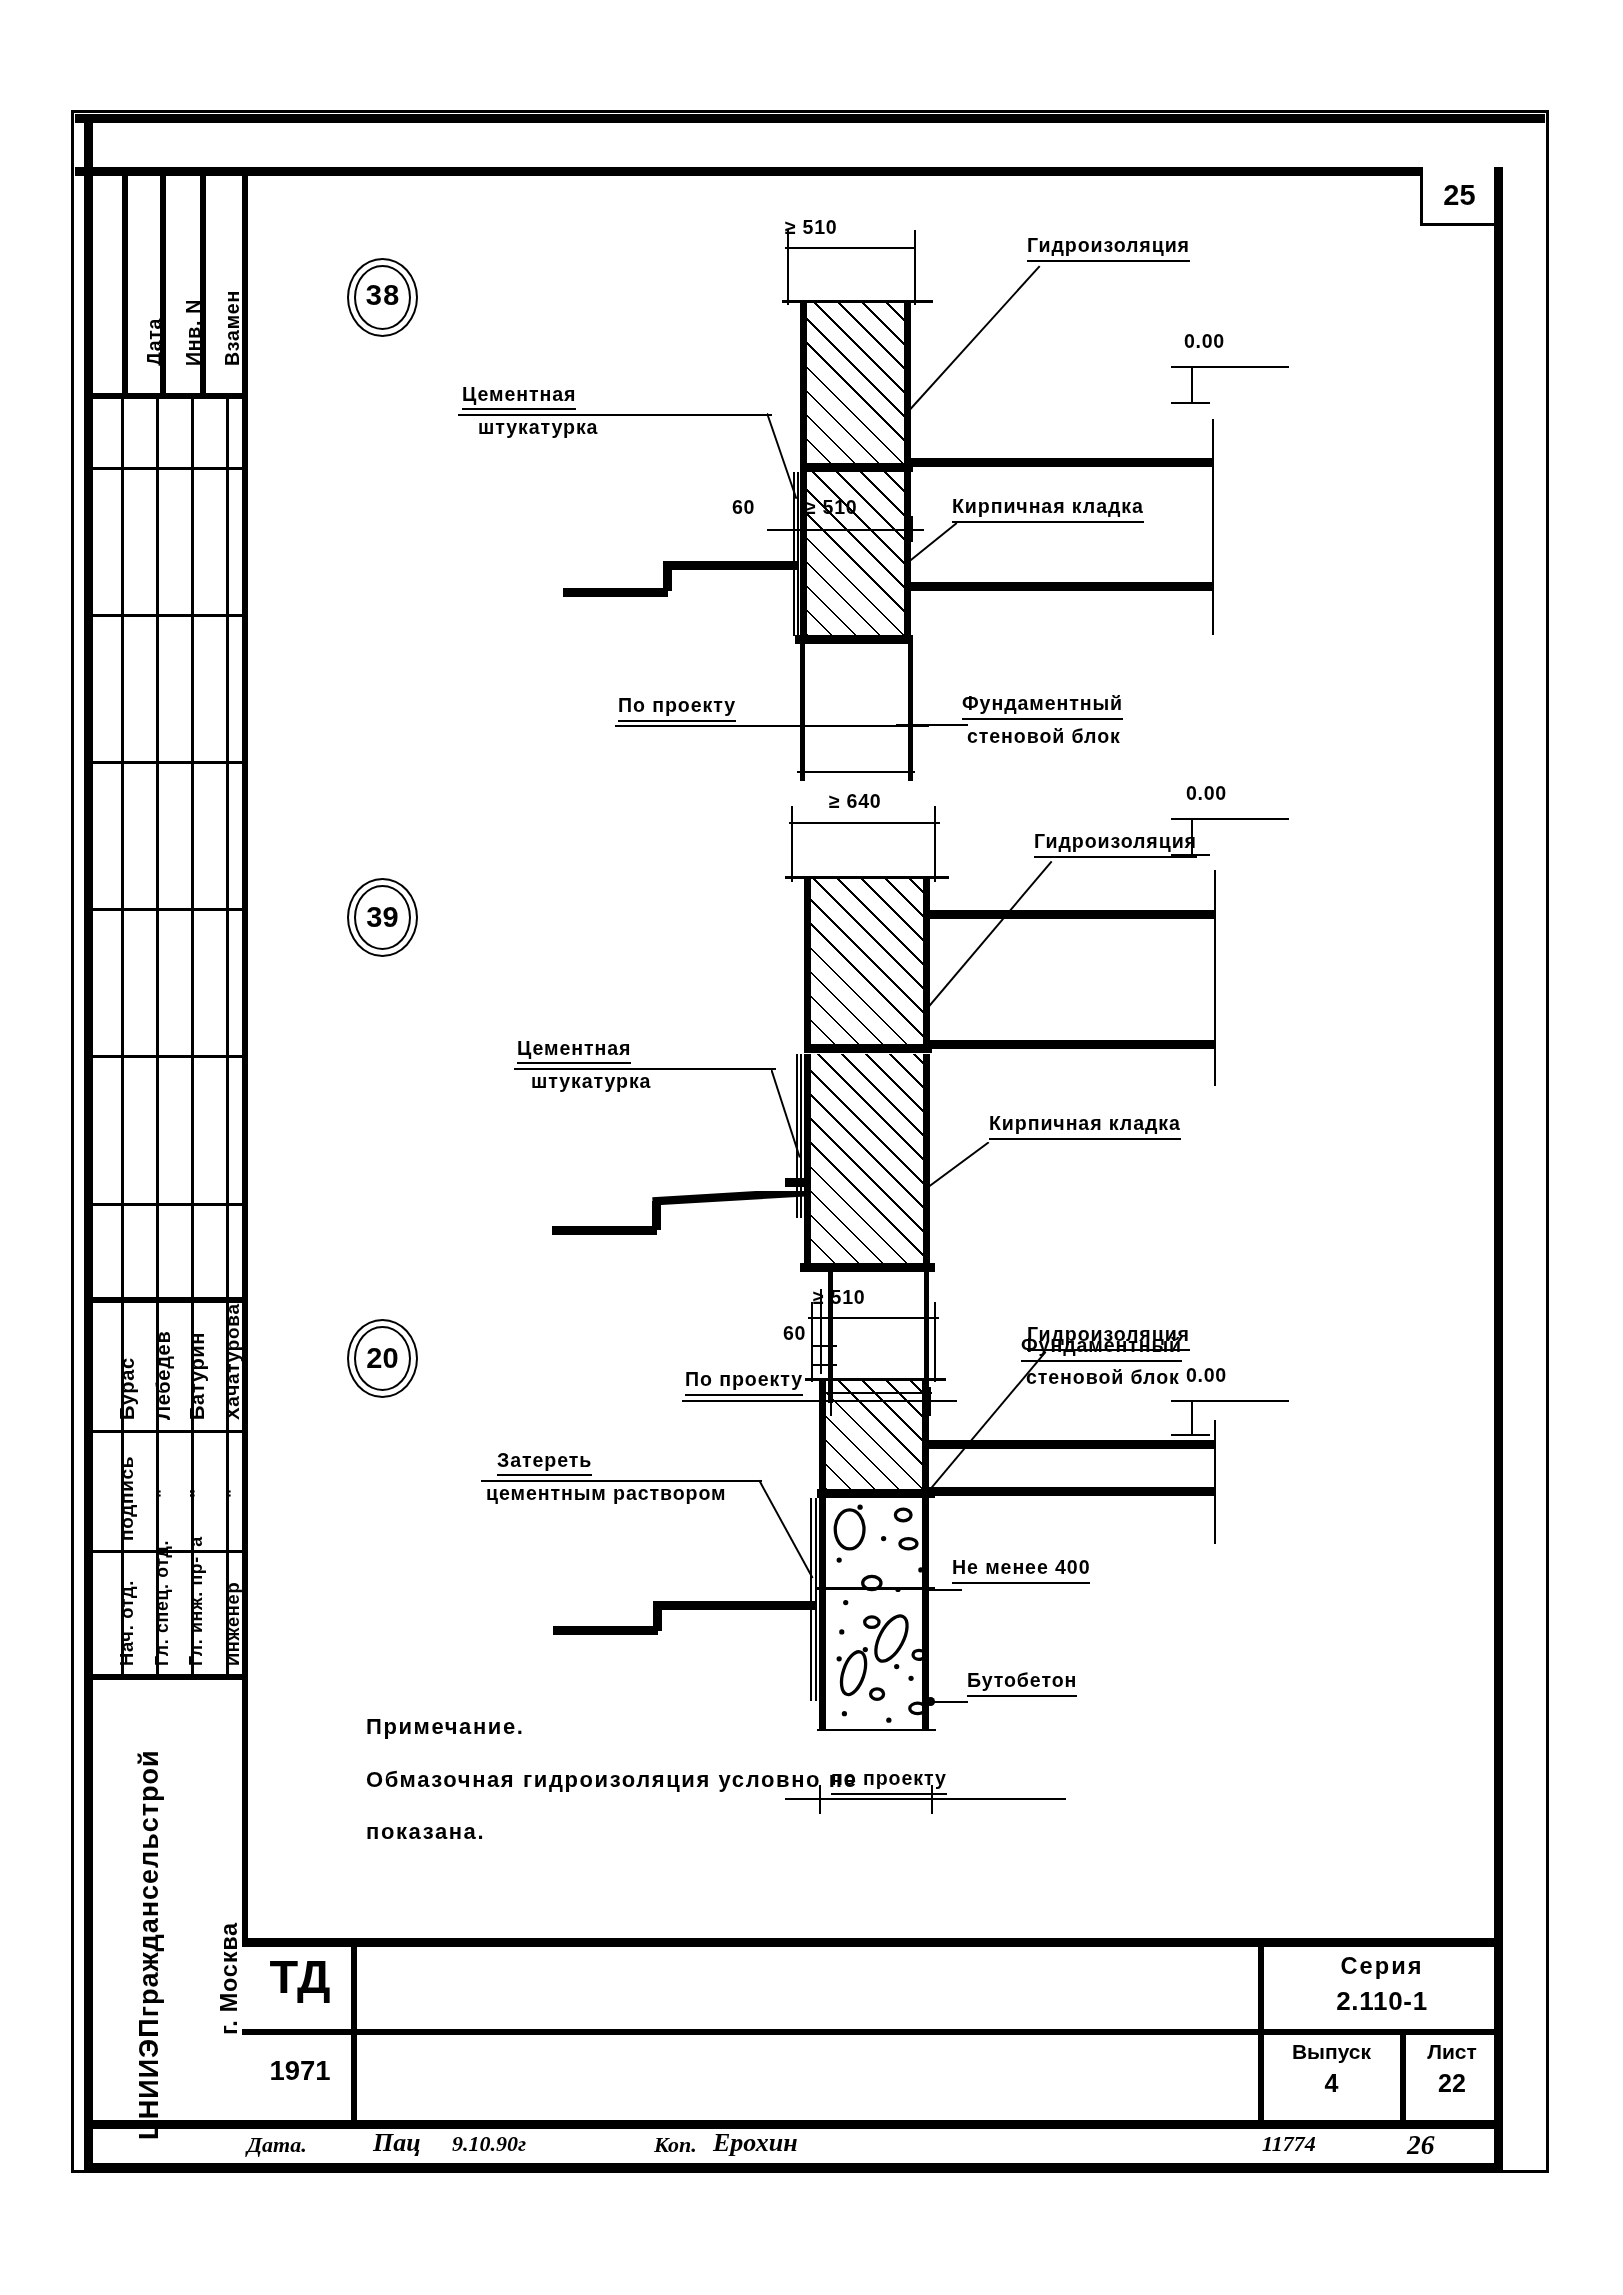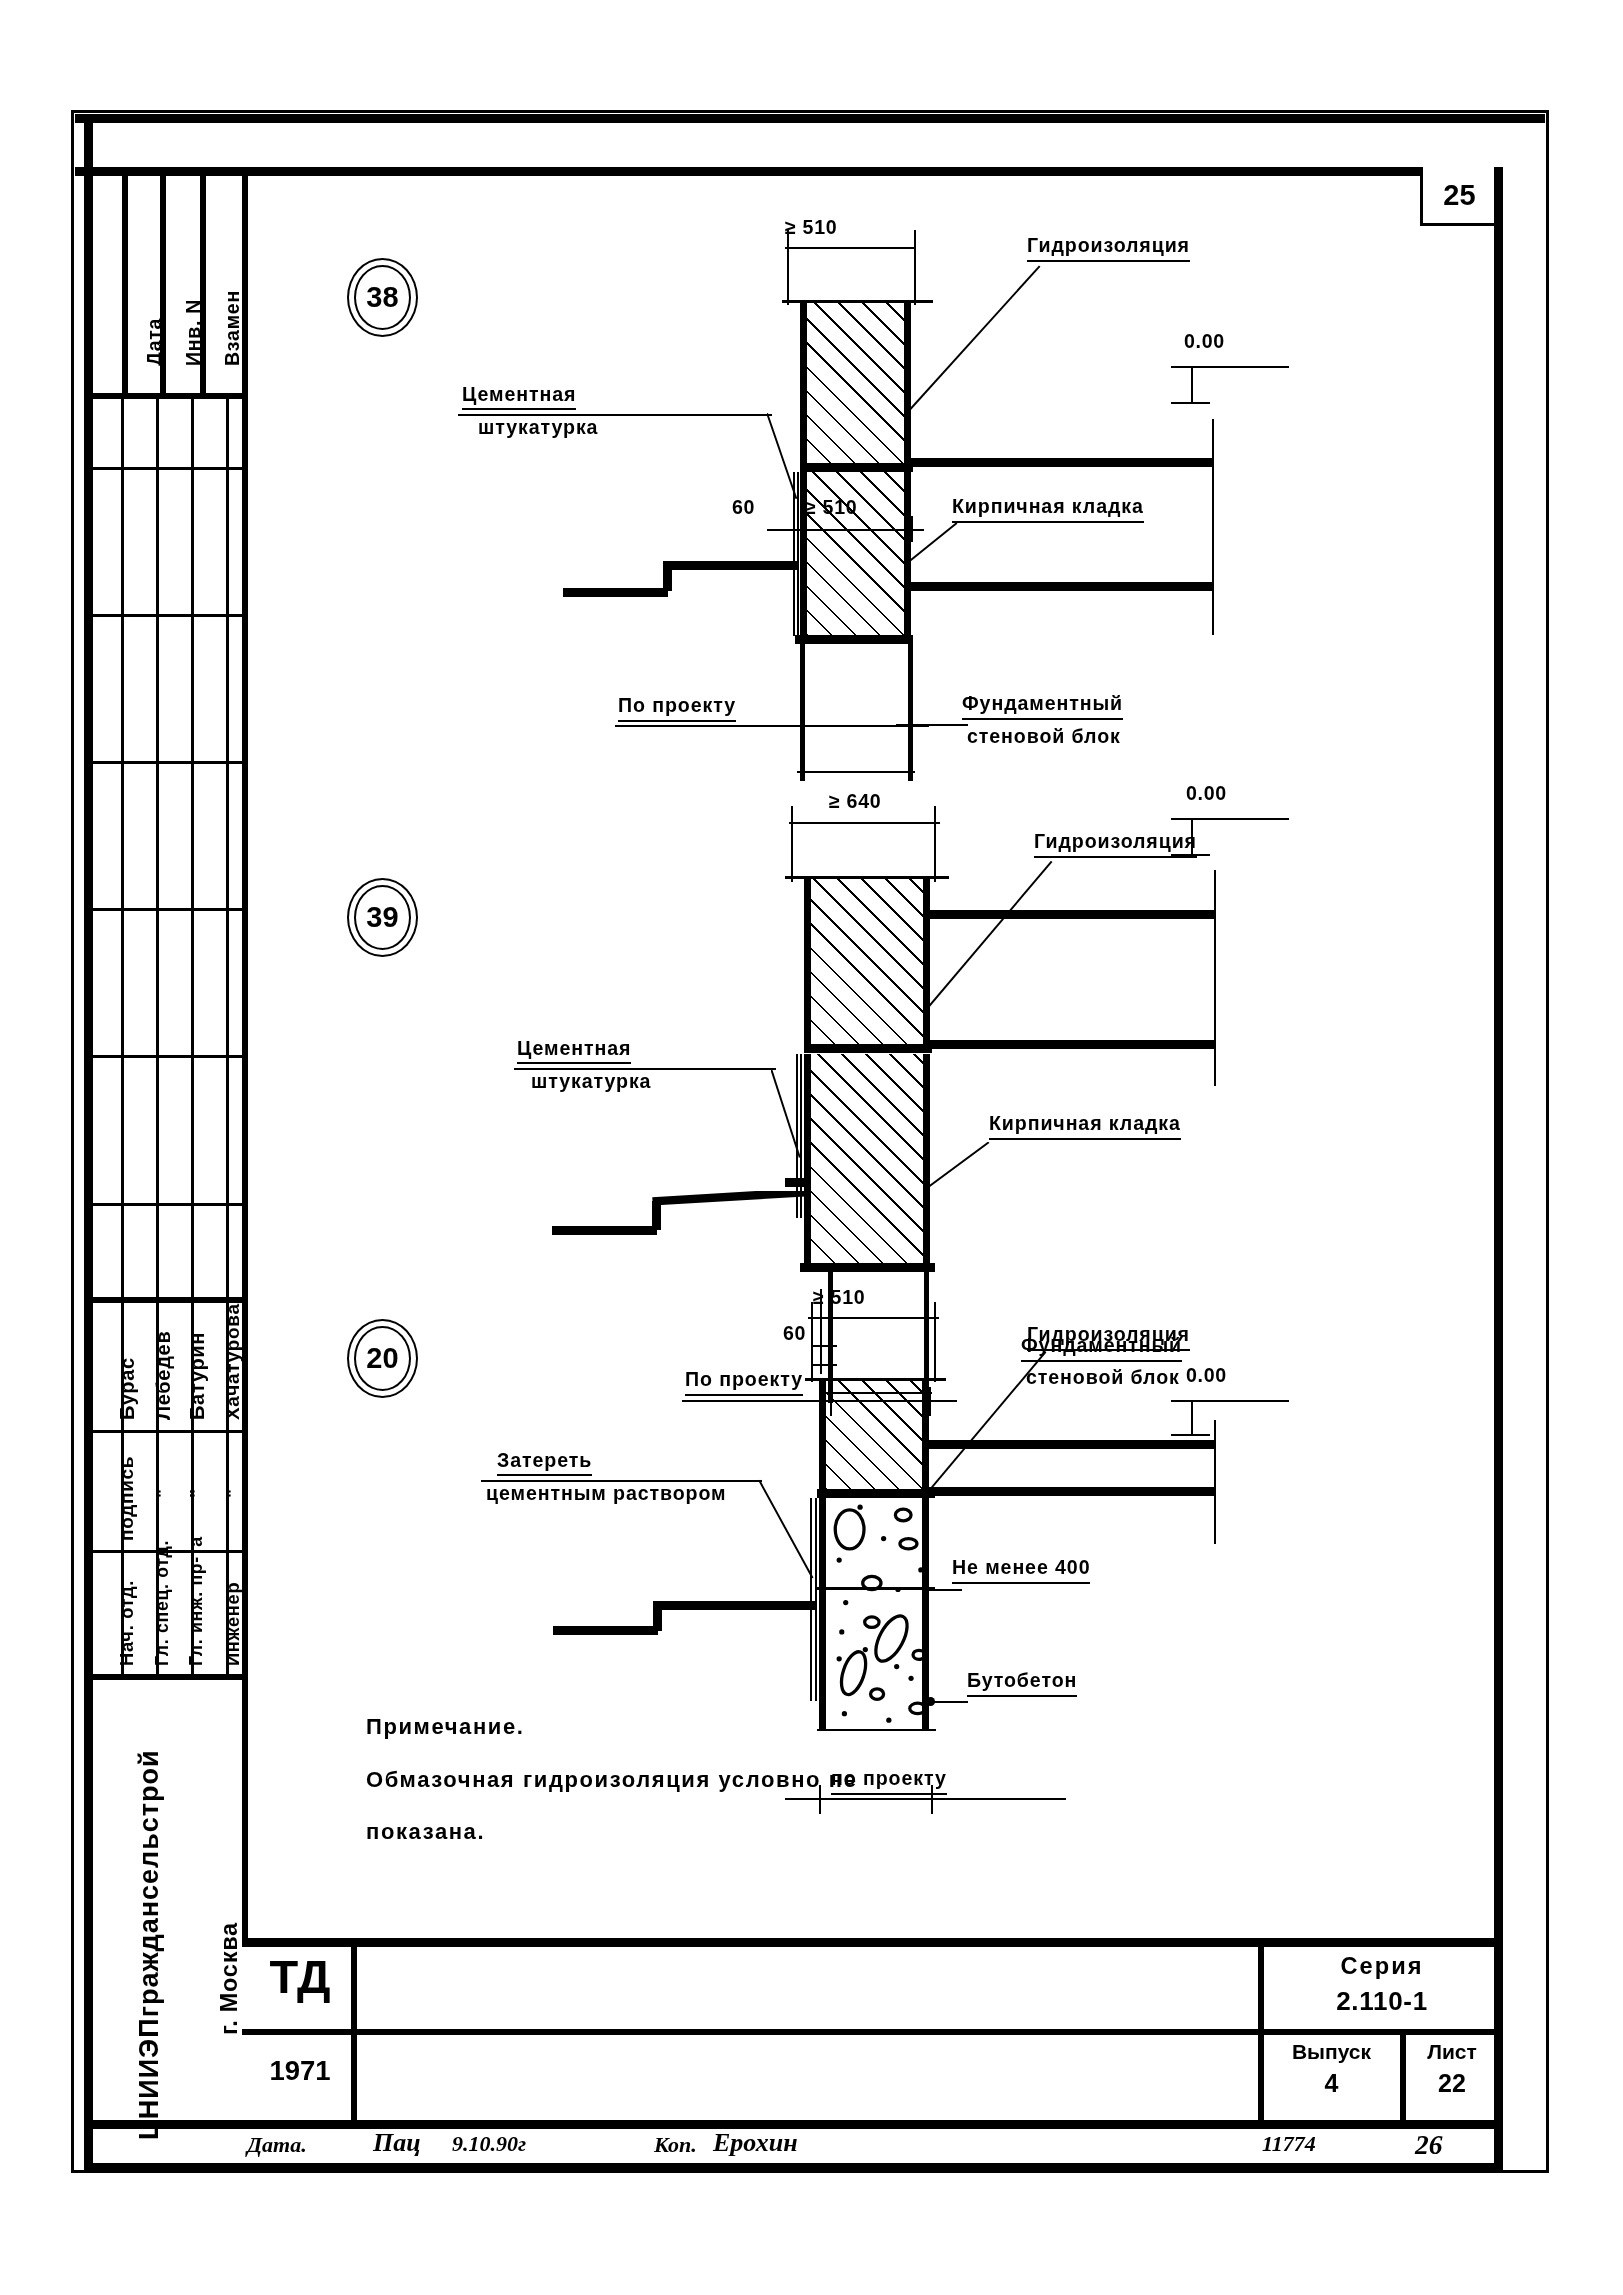--- a/index.html
+++ b/index.html
@@ -107,21 +107,21 @@
 
   <div class="sb-txt rot" style="left:116px;top:1666px;font-size:18.3px;">Нач. отд.</div>
   <div class="sb-txt rot" style="left:152px;top:1666px;font-size:17.7px;">Гл. спец. отд.</div>
   <div class="sb-txt rot" style="left:186px;top:1666px;font-size:17.7px;">Гл. инж. пр-та</div>
   <div class="sb-txt rot" style="left:222px;top:1666px;font-size:18.3px;">Инженер</div>
 
   <div class="vtitle" style="left:134px;top:2140px;">ЦНИИЭПграждансельстрой</div>
   <div class="vcity" style="left:216px;top:2035px;">г. Москва</div>
   <div class="ln h3" style="left:85px;top:2120px;width:159px;"></div>
 
-  <div class="bubble" style="left:347px;top:258px;">
+  <div class="bubble" style="left:347px;top:258px;font-family:Liberation Mono, monospace;">
     <span style="position:relative;z-index:2">38</span>
   </div>
 
   <div class="dim" style="left:785px;top:216px;">≥ 510</div>
   <div class="ln h1" style="left:785px;top:247px;width:131px;"></div>
   <div class="ln v1" style="left:787px;top:230px;height:34px;"></div>
   <div class="ln v1" style="left:914px;top:230px;height:34px;"></div>
   <div class="ln v1" style="left:787px;top:247px;height:58px;"></div>
   <div class="ln v1" style="left:914px;top:247px;height:58px;"></div>
 
@@ -362,16 +362,16 @@
   <div style="position:absolute;left:1406px;top:2040px;width:92px;text-align:center;font-size:21px;font-weight:700;">Лист</div>
   <div style="position:absolute;left:1406px;top:2069px;width:92px;text-align:center;font-size:25px;font-weight:700;">22</div>
 
   <div class="ln h5" style="left:85px;top:2120px;width:1413px;"></div>
   <div class="hand" style="left:247px;top:2132px;">Дата.</div>
   <div class="sig" style="left:373px;top:2128px;">Пац</div>
   <div class="hand" style="left:452px;top:2131px;">9.10.90г</div>
   <div class="hand" style="left:654px;top:2132px;">Коп.</div>
   <div class="sig" style="left:713px;top:2128px;">Ерохин</div>
   <div class="hand" style="left:1262px;top:2131px;">11774</div>
-  <div class="hand" style="left:1407px;top:2129px;font-size:27.5px;margin-left:8px;">26</div>
+  <div class="hand" style="left:1407px;top:2129px;font-size:27.5px;">26</div>
 
 </div>
 
 
 </body></html>

